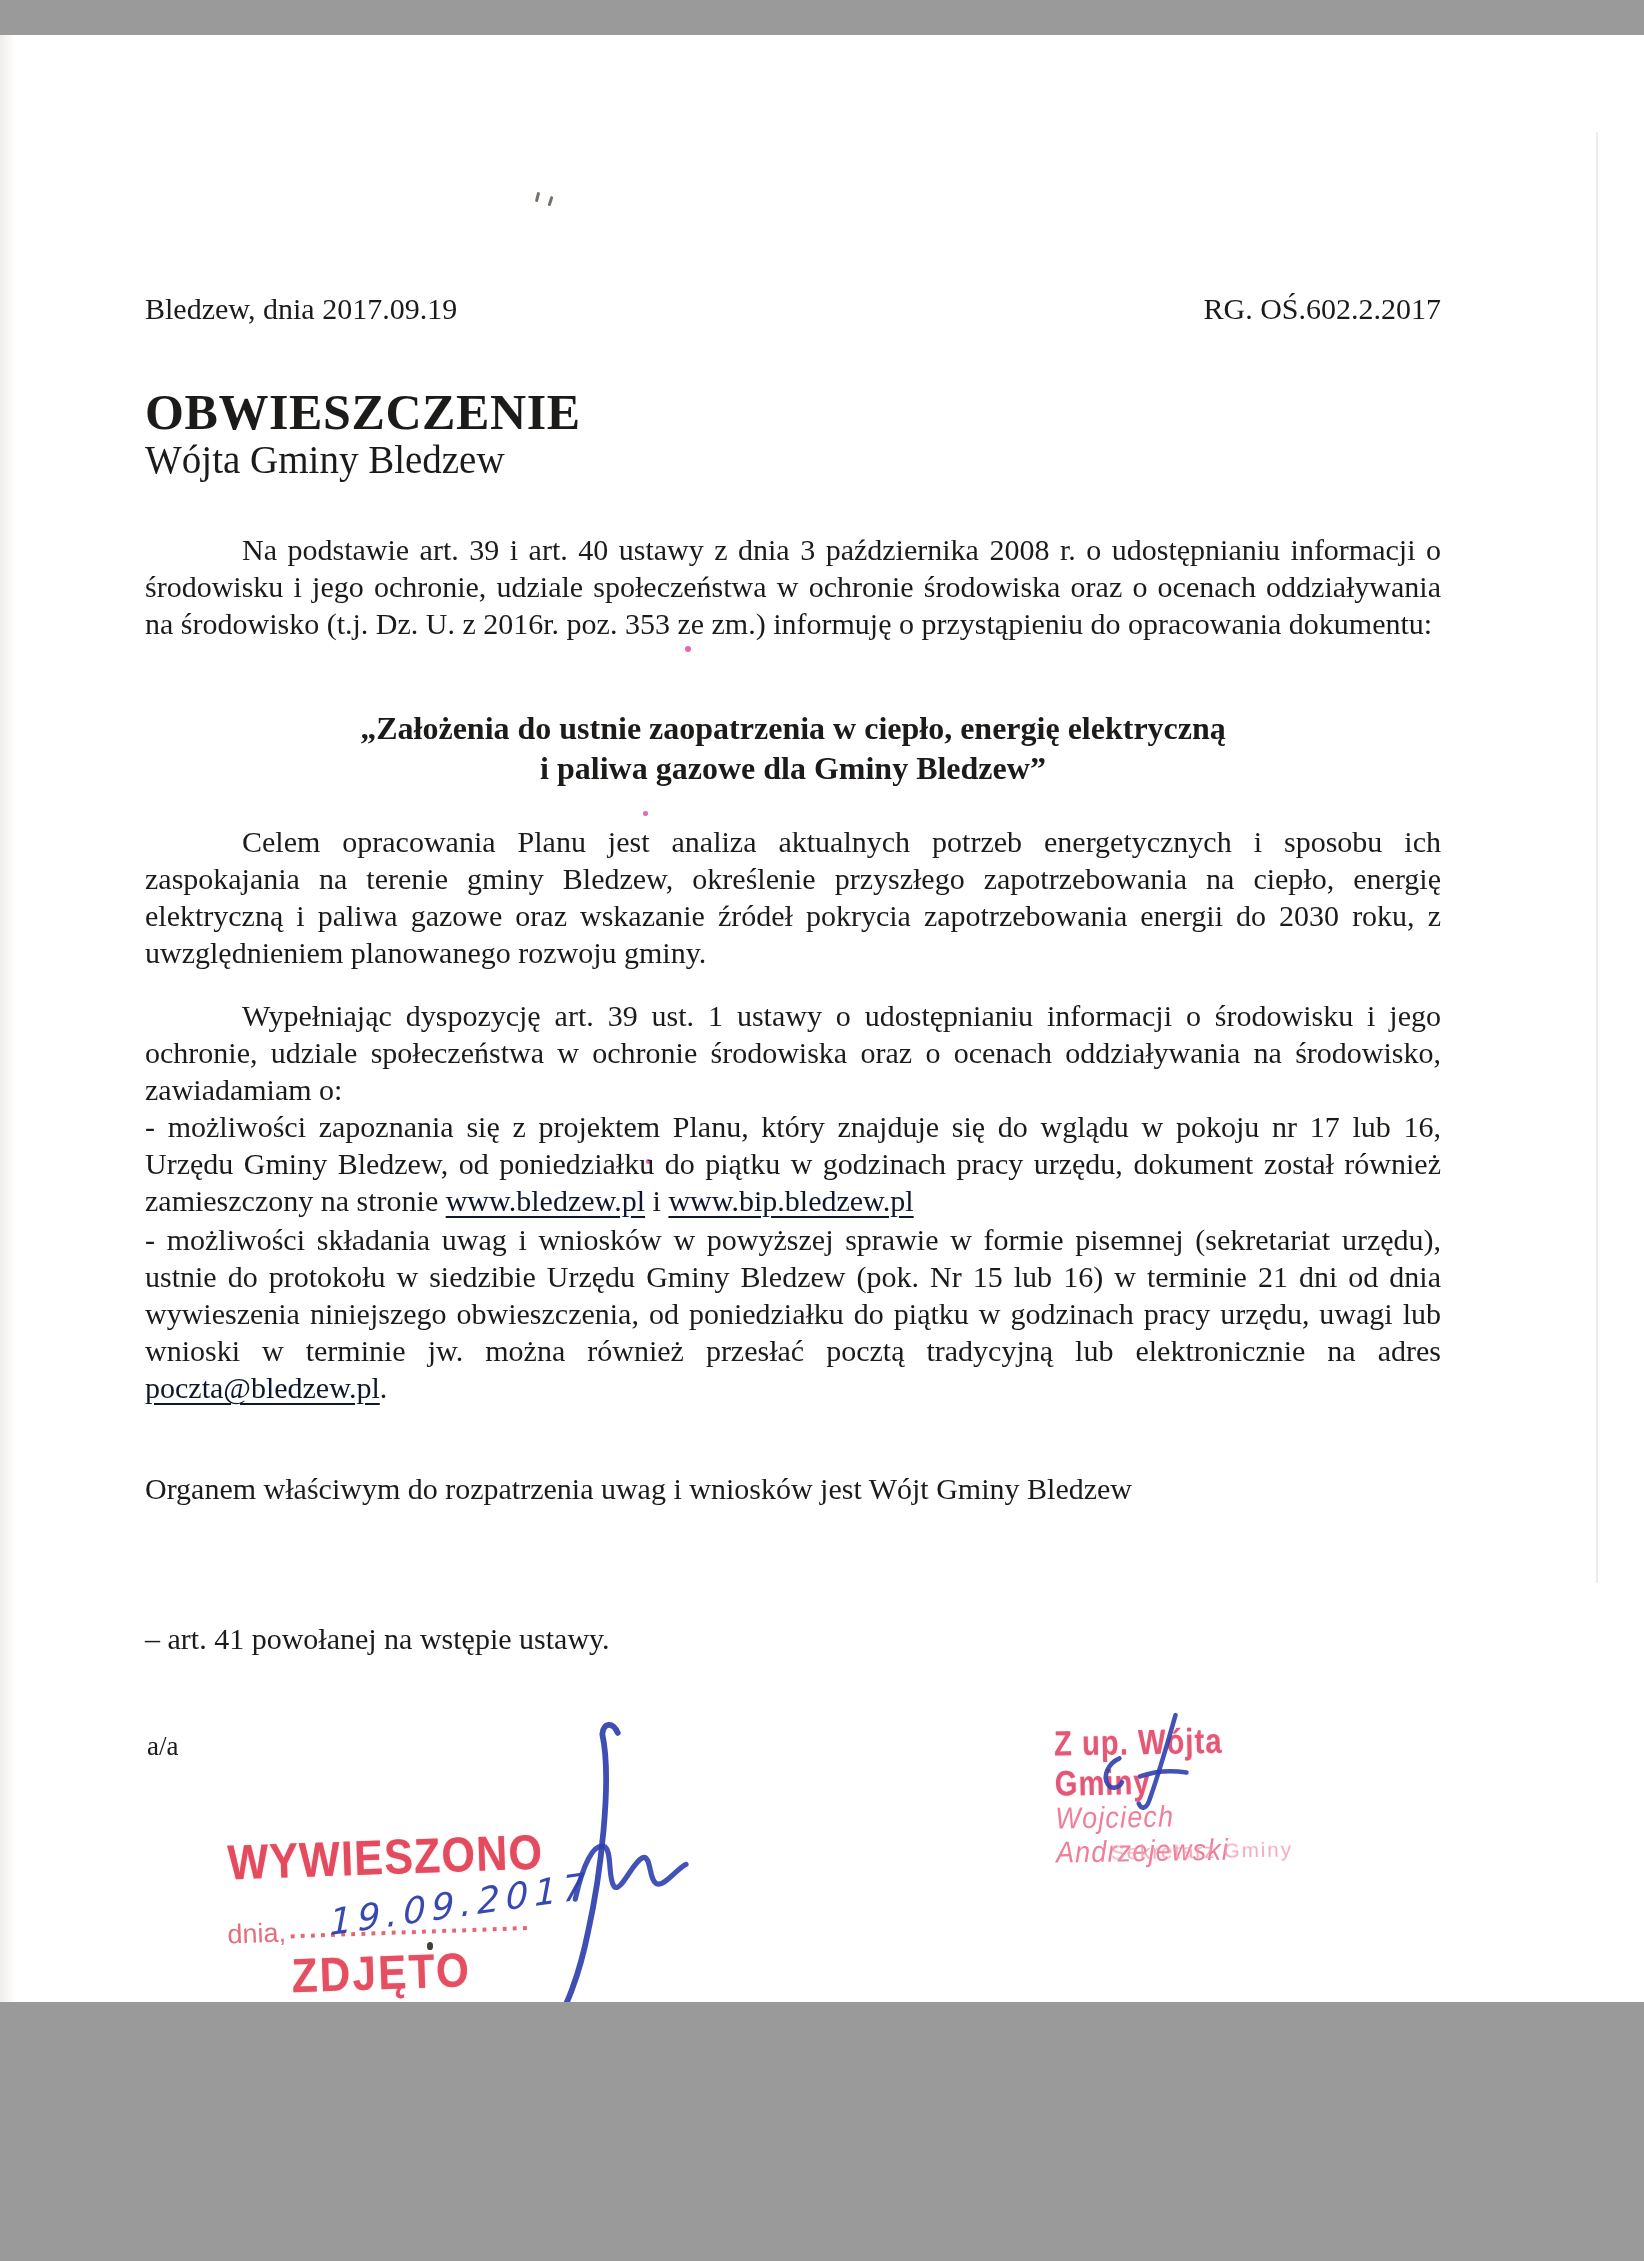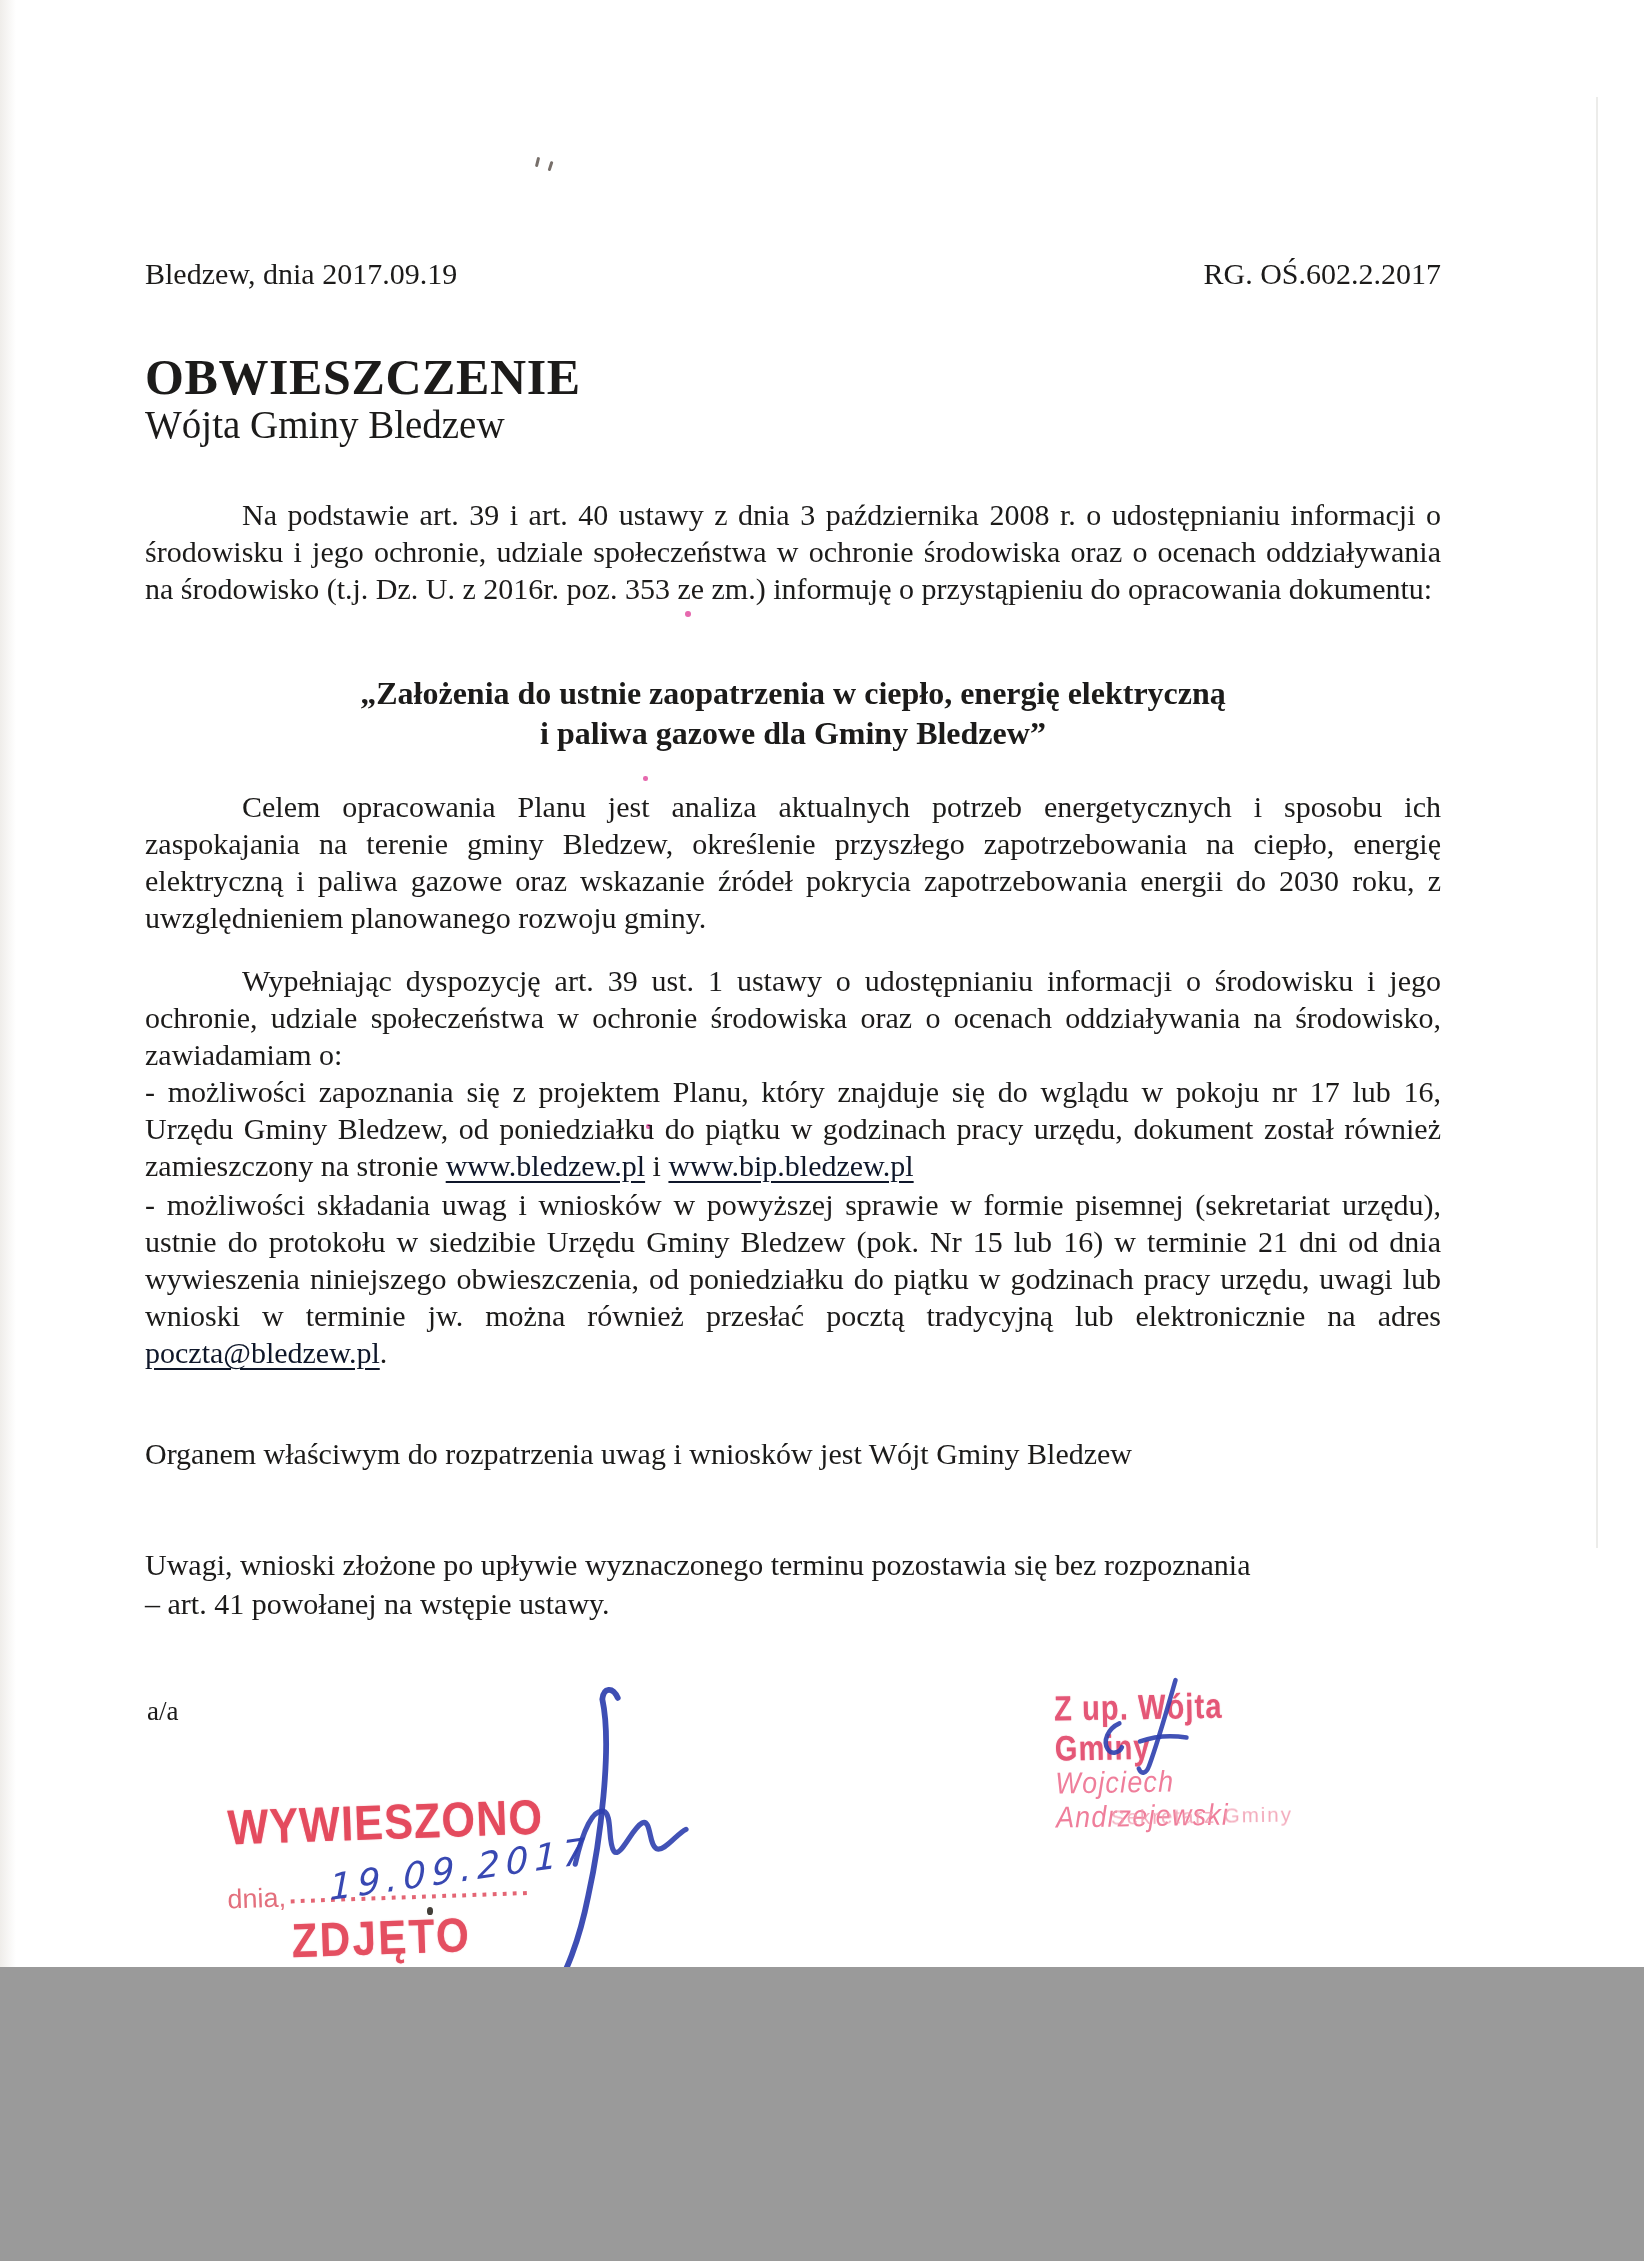--- a/index.html
+++ b/index.html
@@ -3,20 +3,21 @@
 <meta charset="utf-8">
 <style>
   html,body{margin:0;padding:0;background:#9a9a9a;}
   .sheet{
     position:relative;
     width:1644px;height:1967px;
     background:#ffffff;
     font-family:"Liberation Serif", serif;
     color:#1c1b1a;
     overflow:hidden;
+    margin-top:35px;
   }
   
   .edge-left{position:absolute;left:0;top:0;bottom:0;width:15.5px;
     background:linear-gradient(to right,#efedea,rgba(255,255,255,0));}
   .scan-line-right{position:absolute;left:1596px;top:97px;width:1.9px;height:1451px;background:#ececе8;background:#ececea;}
   .corner-mark{position:absolute;left:0;top:2248px;width:9.7px;height:13.5px;background:#3a241f;}
   .tick{position:absolute;width:2.6px;height:10.3px;background:#4a3f38;opacity:.75;border-radius:1.3px;}
   .tick.t1{left:536px;top:157px;transform:rotate(14deg);}
   .tick.t2{left:549px;top:161px;transform:rotate(18deg);}
   .speck{position:absolute;border-radius:50%;}
@@ -98,21 +99,21 @@
     <span>- możliwości zapoznania się z projektem Planu, który znajduje się do wglądu w pokoju nr 17 lub 16, Urzędu Gminy Bledzew, od poniedziałku do piątku  w godzinach pracy urzędu, dokument został również zamieszczony na stronie </span><span class="link">www.bledzew.pl</span><span> i </span><span class="link">www.bip.bledzew.pl</span>
   </p>
 
   <p class="para just" style="top:1186px;">
     <span>- możliwości składania uwag i wniosków w powyższej sprawie w formie pisemnej (sekretariat urzędu), ustnie do protokołu w siedzibie Urzędu Gminy Bledzew (pok. Nr 15 lub 16) w terminie 21 dni od dnia wywieszenia niniejszego obwieszczenia, od poniedziałku do piątku  w godzinach pracy urzędu, uwagi lub wnioski w terminie jw. można również przesłać pocztą tradycyjną lub elektronicznie na adres </span><span class="link">poczta@bledzew.pl</span><span>.</span>
   </p>
 
   <p class="para" style="top:1435px;">Organem właściwym do rozpatrzenia uwag i wniosków jest Wójt Gminy Bledzew</p>
 
   <p class="para" style="top:1545px;line-height:39px;">
-    <span>Uwagi, wnioski złożone po upływie wyznaczonego terminu  pozostawia się bez rozpoznania</span><br>
+    <br>
     <span>– art. 41 powołanej na wstępie ustawy.</span>
   </p>
 
   <div class="footer-note">a/a</div>
 
   <div class="posting-stamp">
     <div class="posted-label">WYWIESZONO</div>
     <div class="stamp-row1">
       <span class="dnia">dnia,</span>
       <span class="dots">........................</span>

